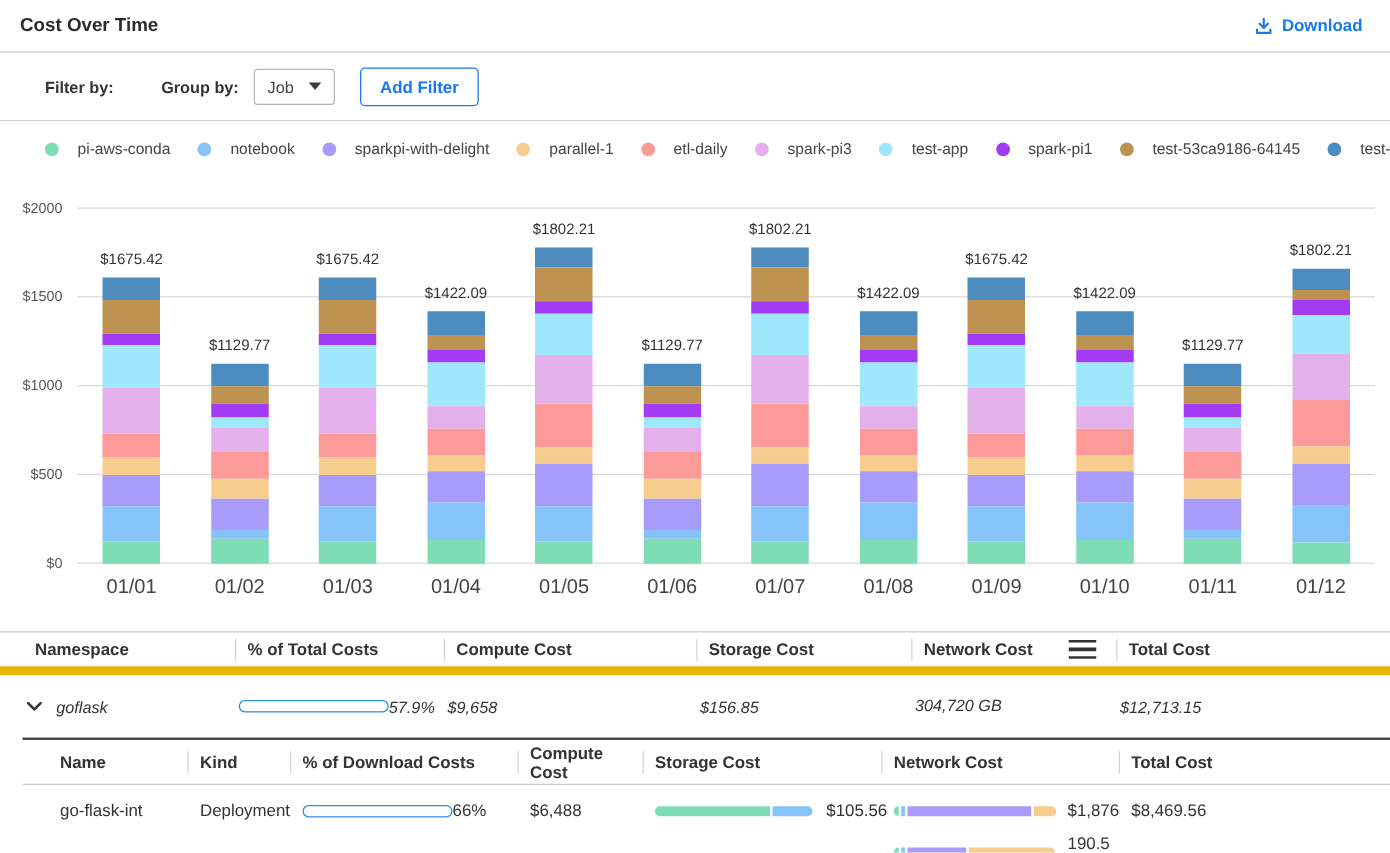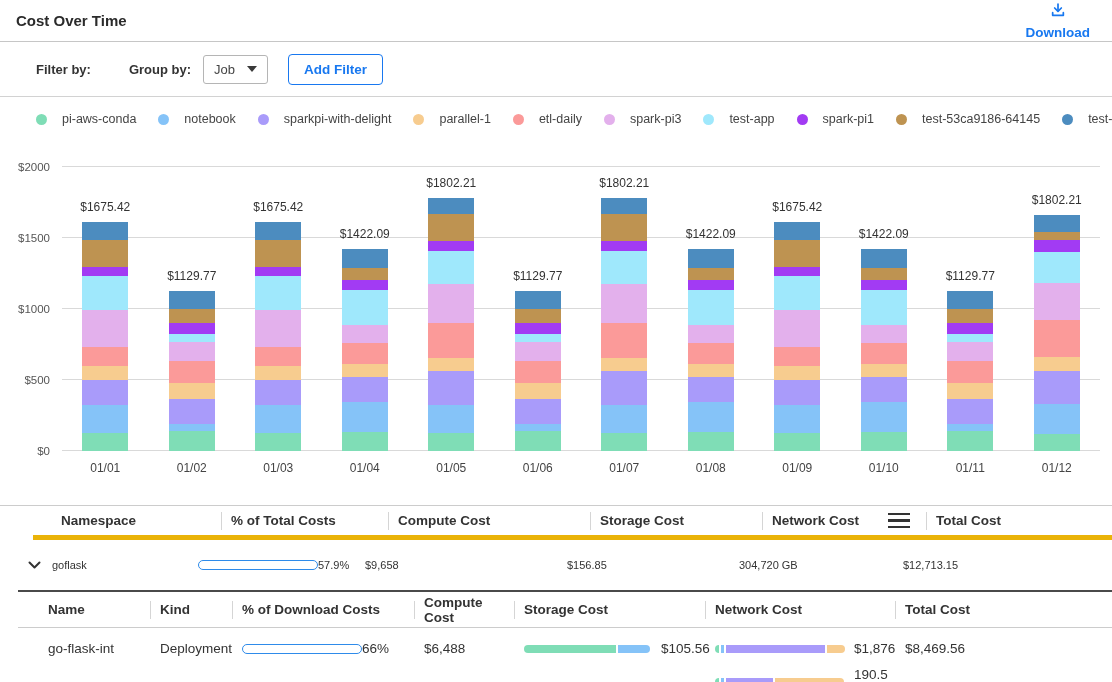--- a/index.html
+++ b/index.html
@@ -4,21 +4,21 @@
 <style>
   * { margin:0; padding:0; box-sizing:border-box; }
   html,body { width:1112px; height:682px; background:#fff; overflow:hidden;
               font-family:"Liberation Sans","DejaVu Sans",sans-serif; color:#333; }
 
   
   .card-header { height:42px; display:flex; align-items:center; justify-content:space-between;
                  padding:0 22px 0 16px; border-bottom:1px solid #c6c6c6; }
   .page-title { font-size:15px; font-weight:bold; color:#2b2b2b; }
   .download-btn { display:flex; align-items:center; gap:7px; color:#1878F0; font-size:13.5px;
-                  font-weight:bold; cursor:pointer; background:none; border:none; font-family:inherit;flex-direction:column; }
+                  font-weight:bold; cursor:pointer; background:none; border:none; font-family:inherit; }
 
   
   .filter-row { height:55px; display:flex; align-items:center; padding:0 32px 0 36px;
                 border-bottom:1px solid #d2d2d2; }
   .field-label { font-size:13px; font-weight:bold; color:#333; margin-right:12px; }
   .select { height:29px; border:1px solid #b5b5b5; border-radius:3px; background:#fff;
             display:flex; align-items:center; padding:0 10px; font-size:13px; color:#444;
             cursor:pointer; }
   .select .sel-text { white-space:nowrap; }
   .caret { width:0; height:0; border-left:5px solid transparent; border-right:5px solid transparent;
@@ -46,36 +46,36 @@
                   color:#555; white-space:nowrap; }
   .plot { flex:1; position:relative; height:284px; }
   .gridline { position:absolute; left:0; right:0; height:1px; background:#d9d9d9; }
   .slots { position:absolute; left:0; right:0; top:0; bottom:0; display:flex; }
   .slot { flex:1; position:relative; }
   .stacked-bar { position:absolute; bottom:0; left:50%; transform:translateX(-50%); width:46px;
                  display:flex; flex-direction:column; }
   .bar-seg { width:100%; }
   .total-label { position:absolute; left:50%; transform:translateX(-50%); font-size:12px;
                  color:#333; white-space:nowrap; }
-  .x-label { position:absolute; top:294px; left:50%; transform:translateX(-50%); font-size:12px;
+  .x-label { position:absolute; top:294px; left:50%; transform:translateX(-50%); font-size:16px;
              color:#444; white-space:nowrap; }
 
   
   .cost-table { border-top:1px solid #ccc; }
   .t-head { display:grid; grid-template-columns:170px 167px 202px 172px 164px 1fr; height:34px;
-            align-items:center; padding-left:18px; border-bottom:5px solid #eab308;margin-left:33px; }
+            align-items:center; padding-left:18px; border-bottom:7px solid #eab308; }
   .th { position:relative; font-size:13.5px; font-weight:bold; color:#333; padding-left:10px; }
   .th.sep::before { content:""; position:absolute; left:0; top:50%; transform:translateY(-50%);
                     width:1px; height:18px; background:#d5d5d5; }
   .th-flex { display:flex; align-items:center; justify-content:space-between; padding-right:16px; }
   .hamburger { display:inline-flex; flex-direction:column; gap:4px; cursor:pointer; }
   .hamburger span { display:block; width:22px; height:2.5px; background:#333; }
 
   .t-row { display:grid; grid-template-columns:170px 167px 202px 172px 164px 1fr; min-height:50px;
-           align-items:center; padding-left:18px; font-size:11px; color:#333; }
+           align-items:center; padding-left:11px; font-size:13px; color:#333;font-style:italic; }
   .cell { padding-left:10px; }
   .ns-cell { display:flex; align-items:center; gap:11px; cursor:pointer; }
   .pct-cell { display:flex; align-items:center; gap:0; }
   .pill { width:120px; height:10px; border:1px solid #2E8BEA; border-radius:6px; background:#fff;
           overflow:hidden; flex:none; }
   .pill-fill { height:100%; background:#2E8BEA; border-radius:5px; }
   .two-line div { line-height:22px; }
 
   .nested { margin-left:18px; border-top:2px solid #4a4a4a; }
   .n-head { display:grid; grid-template-columns:132px 82px 182px 100px 191px 190px 1fr; height:36px;

